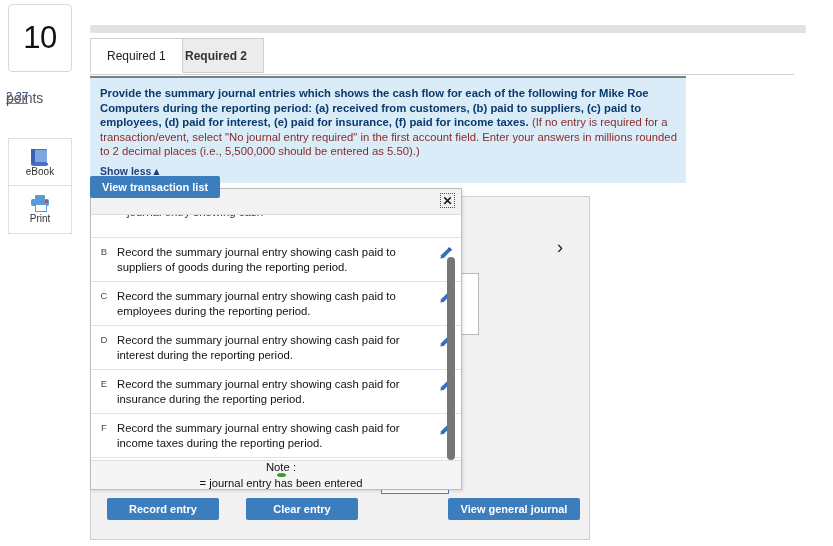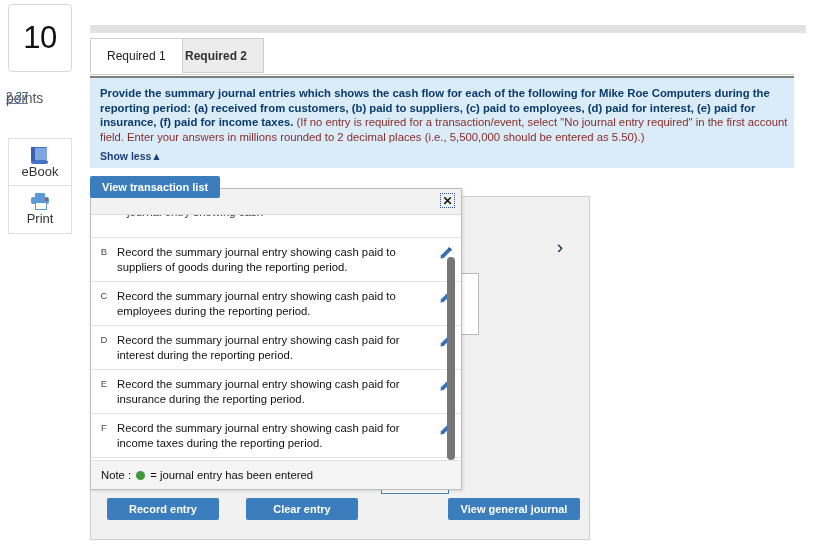--- a/index.html
+++ b/index.html
@@ -68,21 +68,21 @@
     border: 1px solid #e0e0e0;
     display: flex;
     flex-direction: column;
     align-items: center;
     justify-content: center;
     cursor: pointer;
   }
   #ebook-box { top: 138px; height: 47px; }
   #print-box { top: 185px; height: 47px; }
   .tool-lbl {
-    font-size: 13px;
+    font-size: 10px;
     color: #333;
     margin-top: 2px;
   }
   .ebook-glyph {
     width: 18px; height: 15px; position: relative;
   }
   .ebook-glyph .cover {
     position: absolute; left:0; top:0; width:16px; height:14px;
     background:#4472c4; border-radius:1px;
   }
@@ -171,21 +171,21 @@
     color: #333;
     z-index: 2;
     font-weight: bold;
   }
 
   
   #instructions {
     position: absolute;
     left: 8px;
     top: 76px;
-    width: 704px;
+    width: 596px;
     box-sizing: border-box;
     background: #d9ecf8;
     border-top: 2px solid #7e7e7e;
     padding: 8px 4px 6px 10px;
   }
   #instr-text {
     font-size: 11.3px;
     line-height: 14.5px;
     color: #8a2b2b;
   }
@@ -419,20 +419,21 @@
     width: 100%;
     height: 29px;
     background: #f5f5f5;
     border-top: 1px solid #e0e0e0;
     box-sizing: border-box;
     display: flex;
     align-items: center;
     padding-left: 10px;
     font-size: 11.3px;
     color: #111;
+    flex-direction: column;
   }
   .green-dot {
     width: 9px;
     height: 9px;
     border-radius: 50%;
     background: #3c9a3c;
     display: inline-block;
     margin: 0 5px;
   }
 

